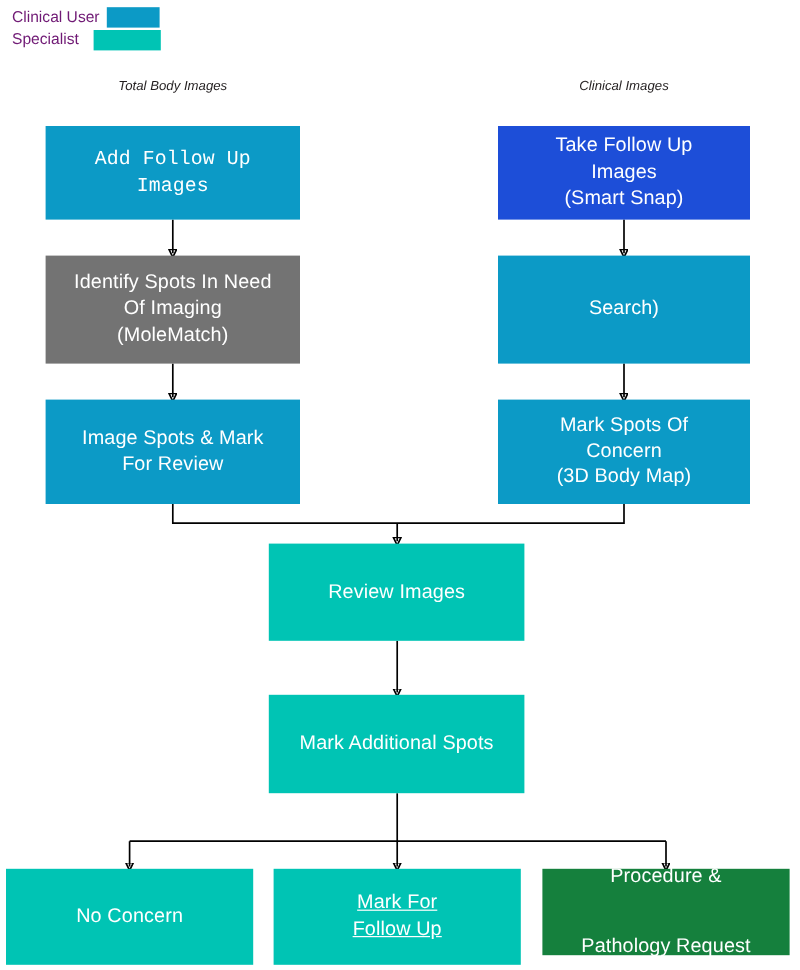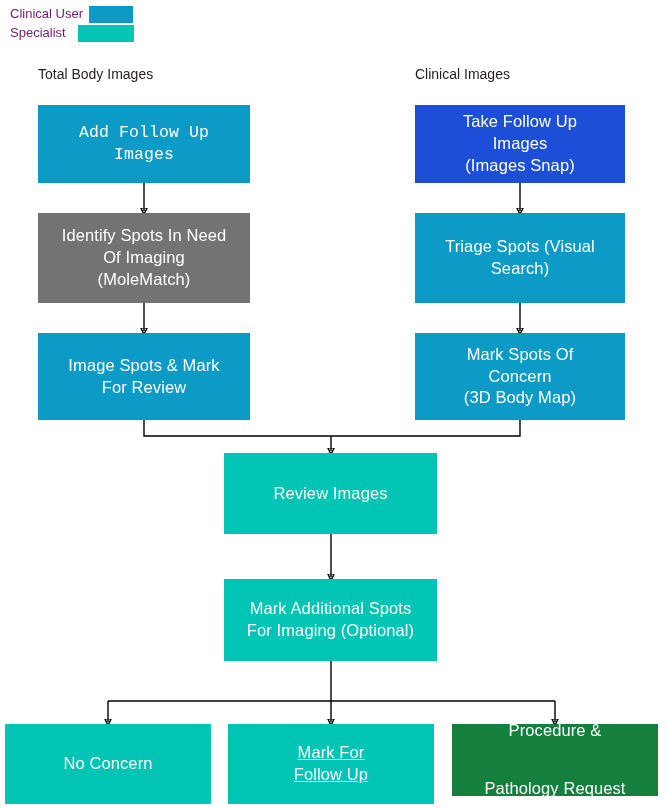--- a/index.html
+++ b/index.html
@@ -41,23 +41,25 @@
   }
   .legend-swatch {
     width: 44px;
     height: 17px;
     margin-left: 6px;
     flex: none;
   }
   
   .col-heading {
     position: absolute;
-    font-size: 14px;
+    font-size: 11px;
     color: #231f20;
+    text-align: center;
     white-space: nowrap;
+    font-style: italic;
   }
   
   .node {
     position: absolute;
     display: flex;
     align-items: center;
     justify-content: center;
     text-align: center;
     color: #ffffff;
     font-size: 16.5px;
@@ -134,41 +136,39 @@
   </div>
 
   <div class="node" style="left:38px; top:333px; width:212px; height:87px; background:#0C9AC6; flex-direction:column;">
     <span>Image Spots &amp; Mark</span>
     <span>For Review</span>
   </div>
 
   <div class="node" style="left:415px; top:105px; width:210px; height:78px; background:#1d4ed8; flex-direction:column;">
     <span>Take Follow Up</span>
     <span>Images</span>
-    <span>(Images Snap)</span>
+    <span>(Smart Snap)</span>
   </div>
 
   <div class="node" style="left:415px; top:213px; width:210px; height:90px; background:#0C9AC6; flex-direction:column;">
-    <span>Triage Spots (Visual</span>
     <span>Search)</span>
   </div>
 
   <div class="node" style="left:415px; top:333px; width:210px; height:87px; background:#0C9AC6; flex-direction:column;">
     <span>Mark Spots Of</span>
     <span>Concern</span>
     <span>(3D Body Map)</span>
   </div>
 
   <div class="node" style="left:224px; top:453px; width:213px; height:81px; background:#00C4B4;">
     <span>Review Images</span>
   </div>
 
   <div class="node" style="left:224px; top:579px; width:213px; height:82px; background:#00C4B4; flex-direction:column;align-items:center;">
     <span>Mark Additional Spots</span>
-    <span>For Imaging (Optional)</span>
   </div>
 
   <div class="node" style="left:5px; top:724px; width:206px; height:80px; background:#00C4B4;">
     <span>No Concern</span>
   </div>
 
   <div class="node" style="left:228px; top:724px; width:206px; height:80px; background:#00C4B4; flex-direction:column;text-decoration:underline;">
     <span>Mark For</span>
     <span>Follow Up</span>
   </div>

